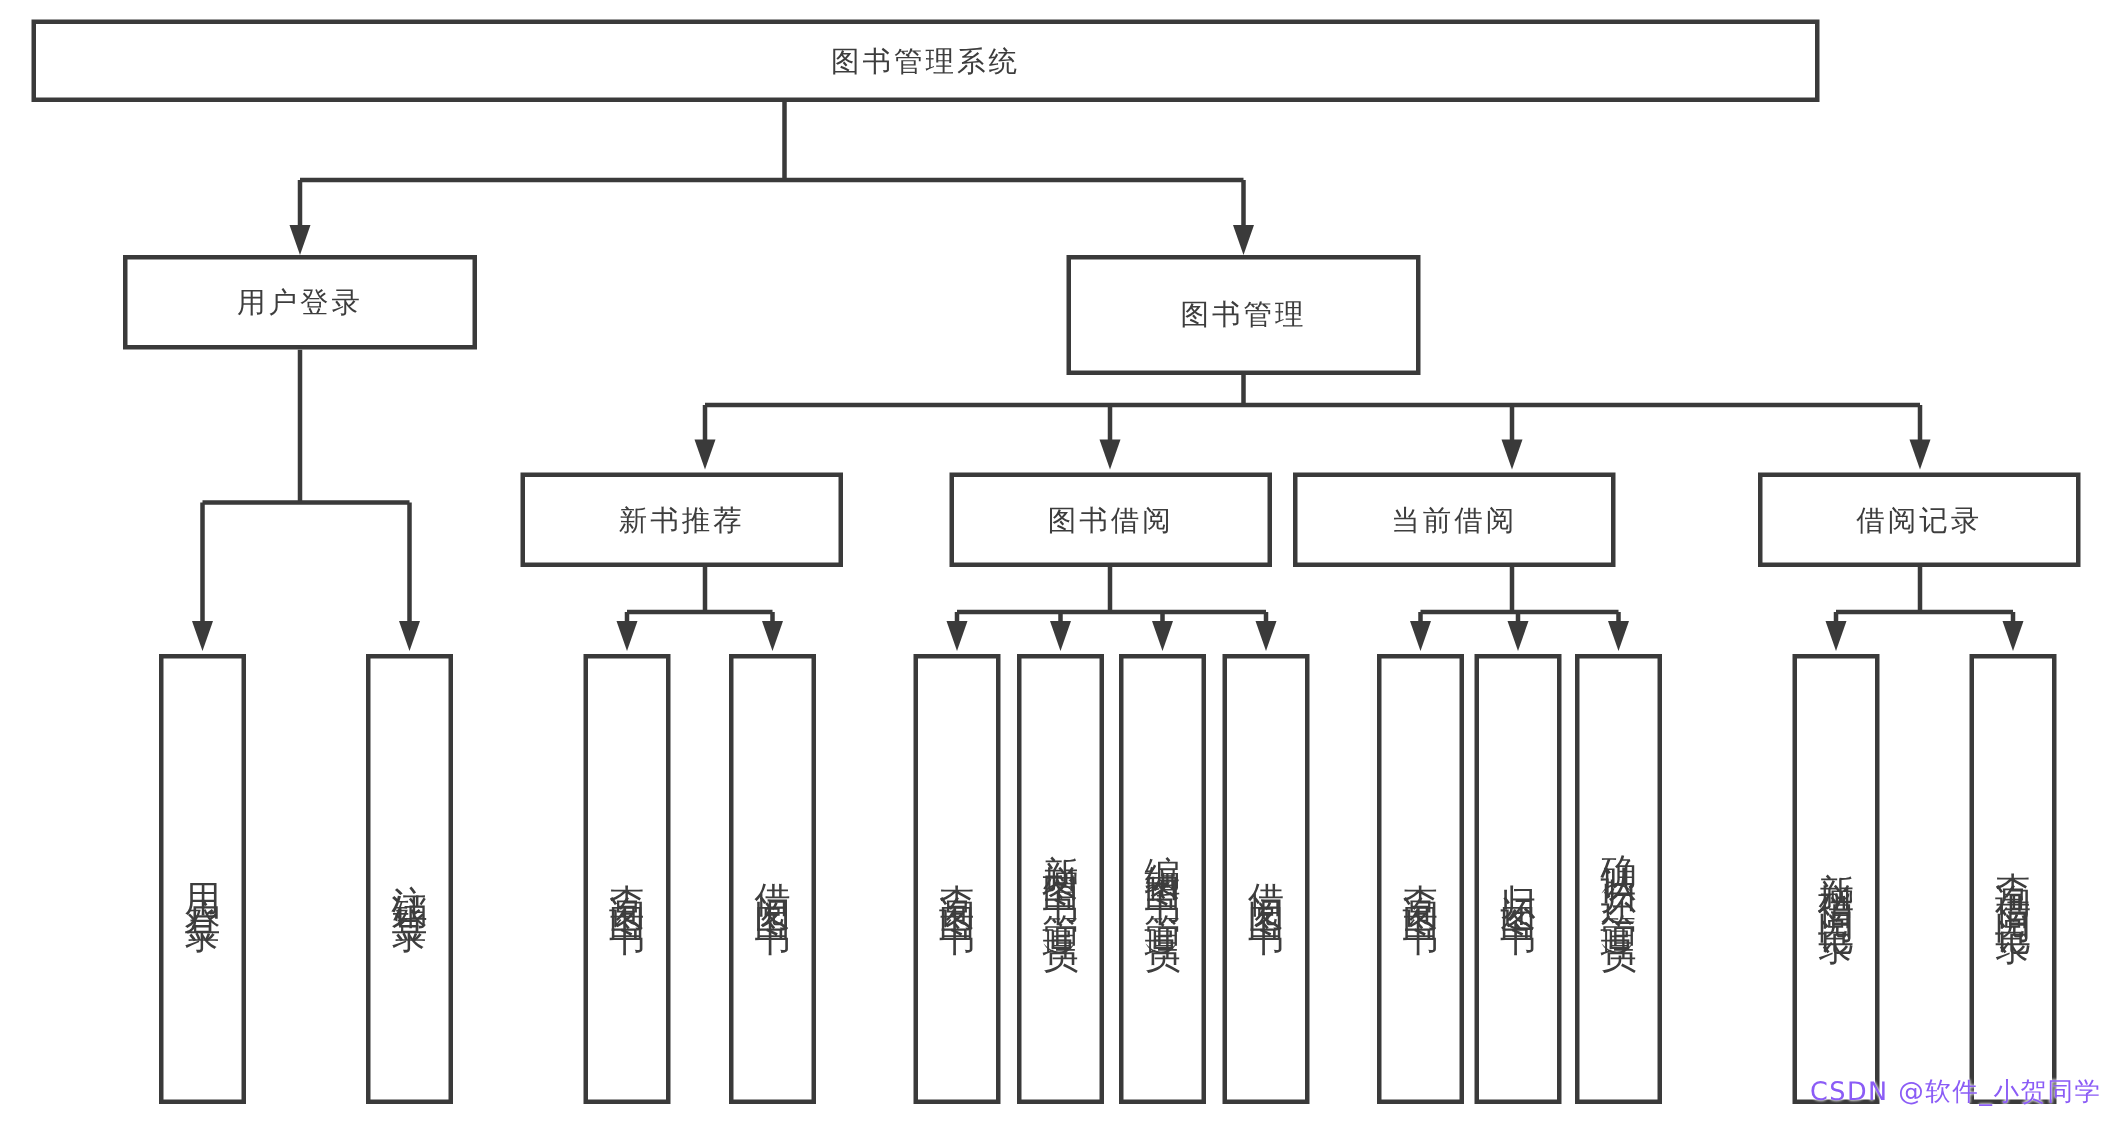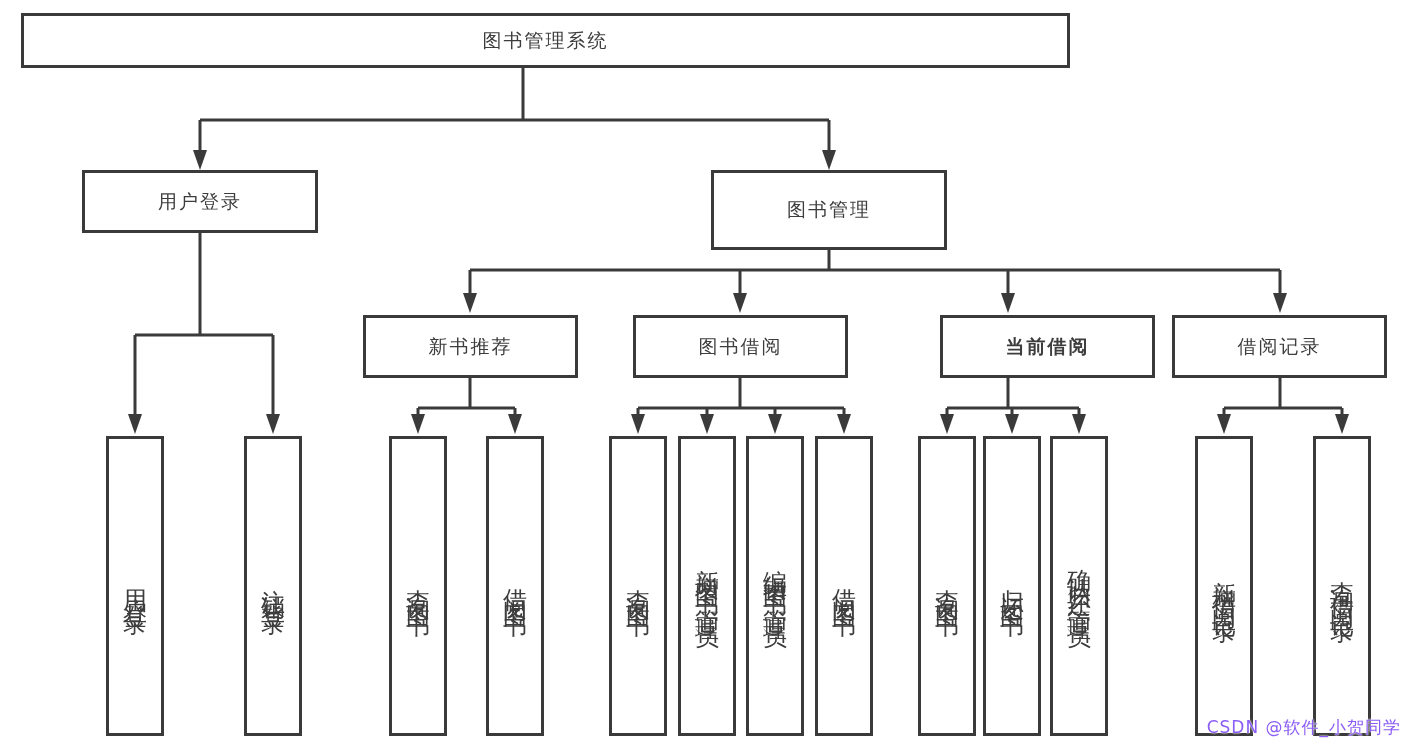--- a/index.html
+++ b/index.html
@@ -30,29 +30,29 @@
   .hbox { font-size: 19px; letter-spacing: 2px; }
   .vtext {
     writing-mode: vertical-rl;
     text-orientation: mixed;
     font-size: 24px;
     letter-spacing: 8px;
     line-height: 1;
     color: #3d3d3d;
   }
   
-  #node-root   { left: 21px;   top: 13px;  width: 1049px; height: 55px; }
+  #node-root   { left: 21px;   top: 13px;  width: 1192px; height: 55px; }
   
   #node-login  { left: 82px;   top: 170px; width: 236px;  height: 63px; }
   #node-mgmt   { left: 711px;  top: 170px; width: 236px;  height: 80px; }
   
   .group { top: 315px; width: 215px; height: 63px; }
-  #node-g-new     { left: 363px; }
+  #node-g-new     { left: 347px; }
   #node-g-borrow  { left: 633px; }
-  #node-g-current { left: 940px; font-weight: bold; }
+  #node-g-current { left: 862px; }
   #node-g-record  { left: 1172px; }
   
   .leaf { top: 436px; width: 58px; height: 300px; }
   #leaf-user-login    { left: 106px; }
   #leaf-logout        { left: 244px; }
   #leaf-query-1       { left: 389px; }
   #leaf-borrow-1      { left: 486px; }
   #leaf-query-2       { left: 609px; }
   #leaf-add-book      { left: 678px; }
   #leaf-edit-book     { left: 746px; }

